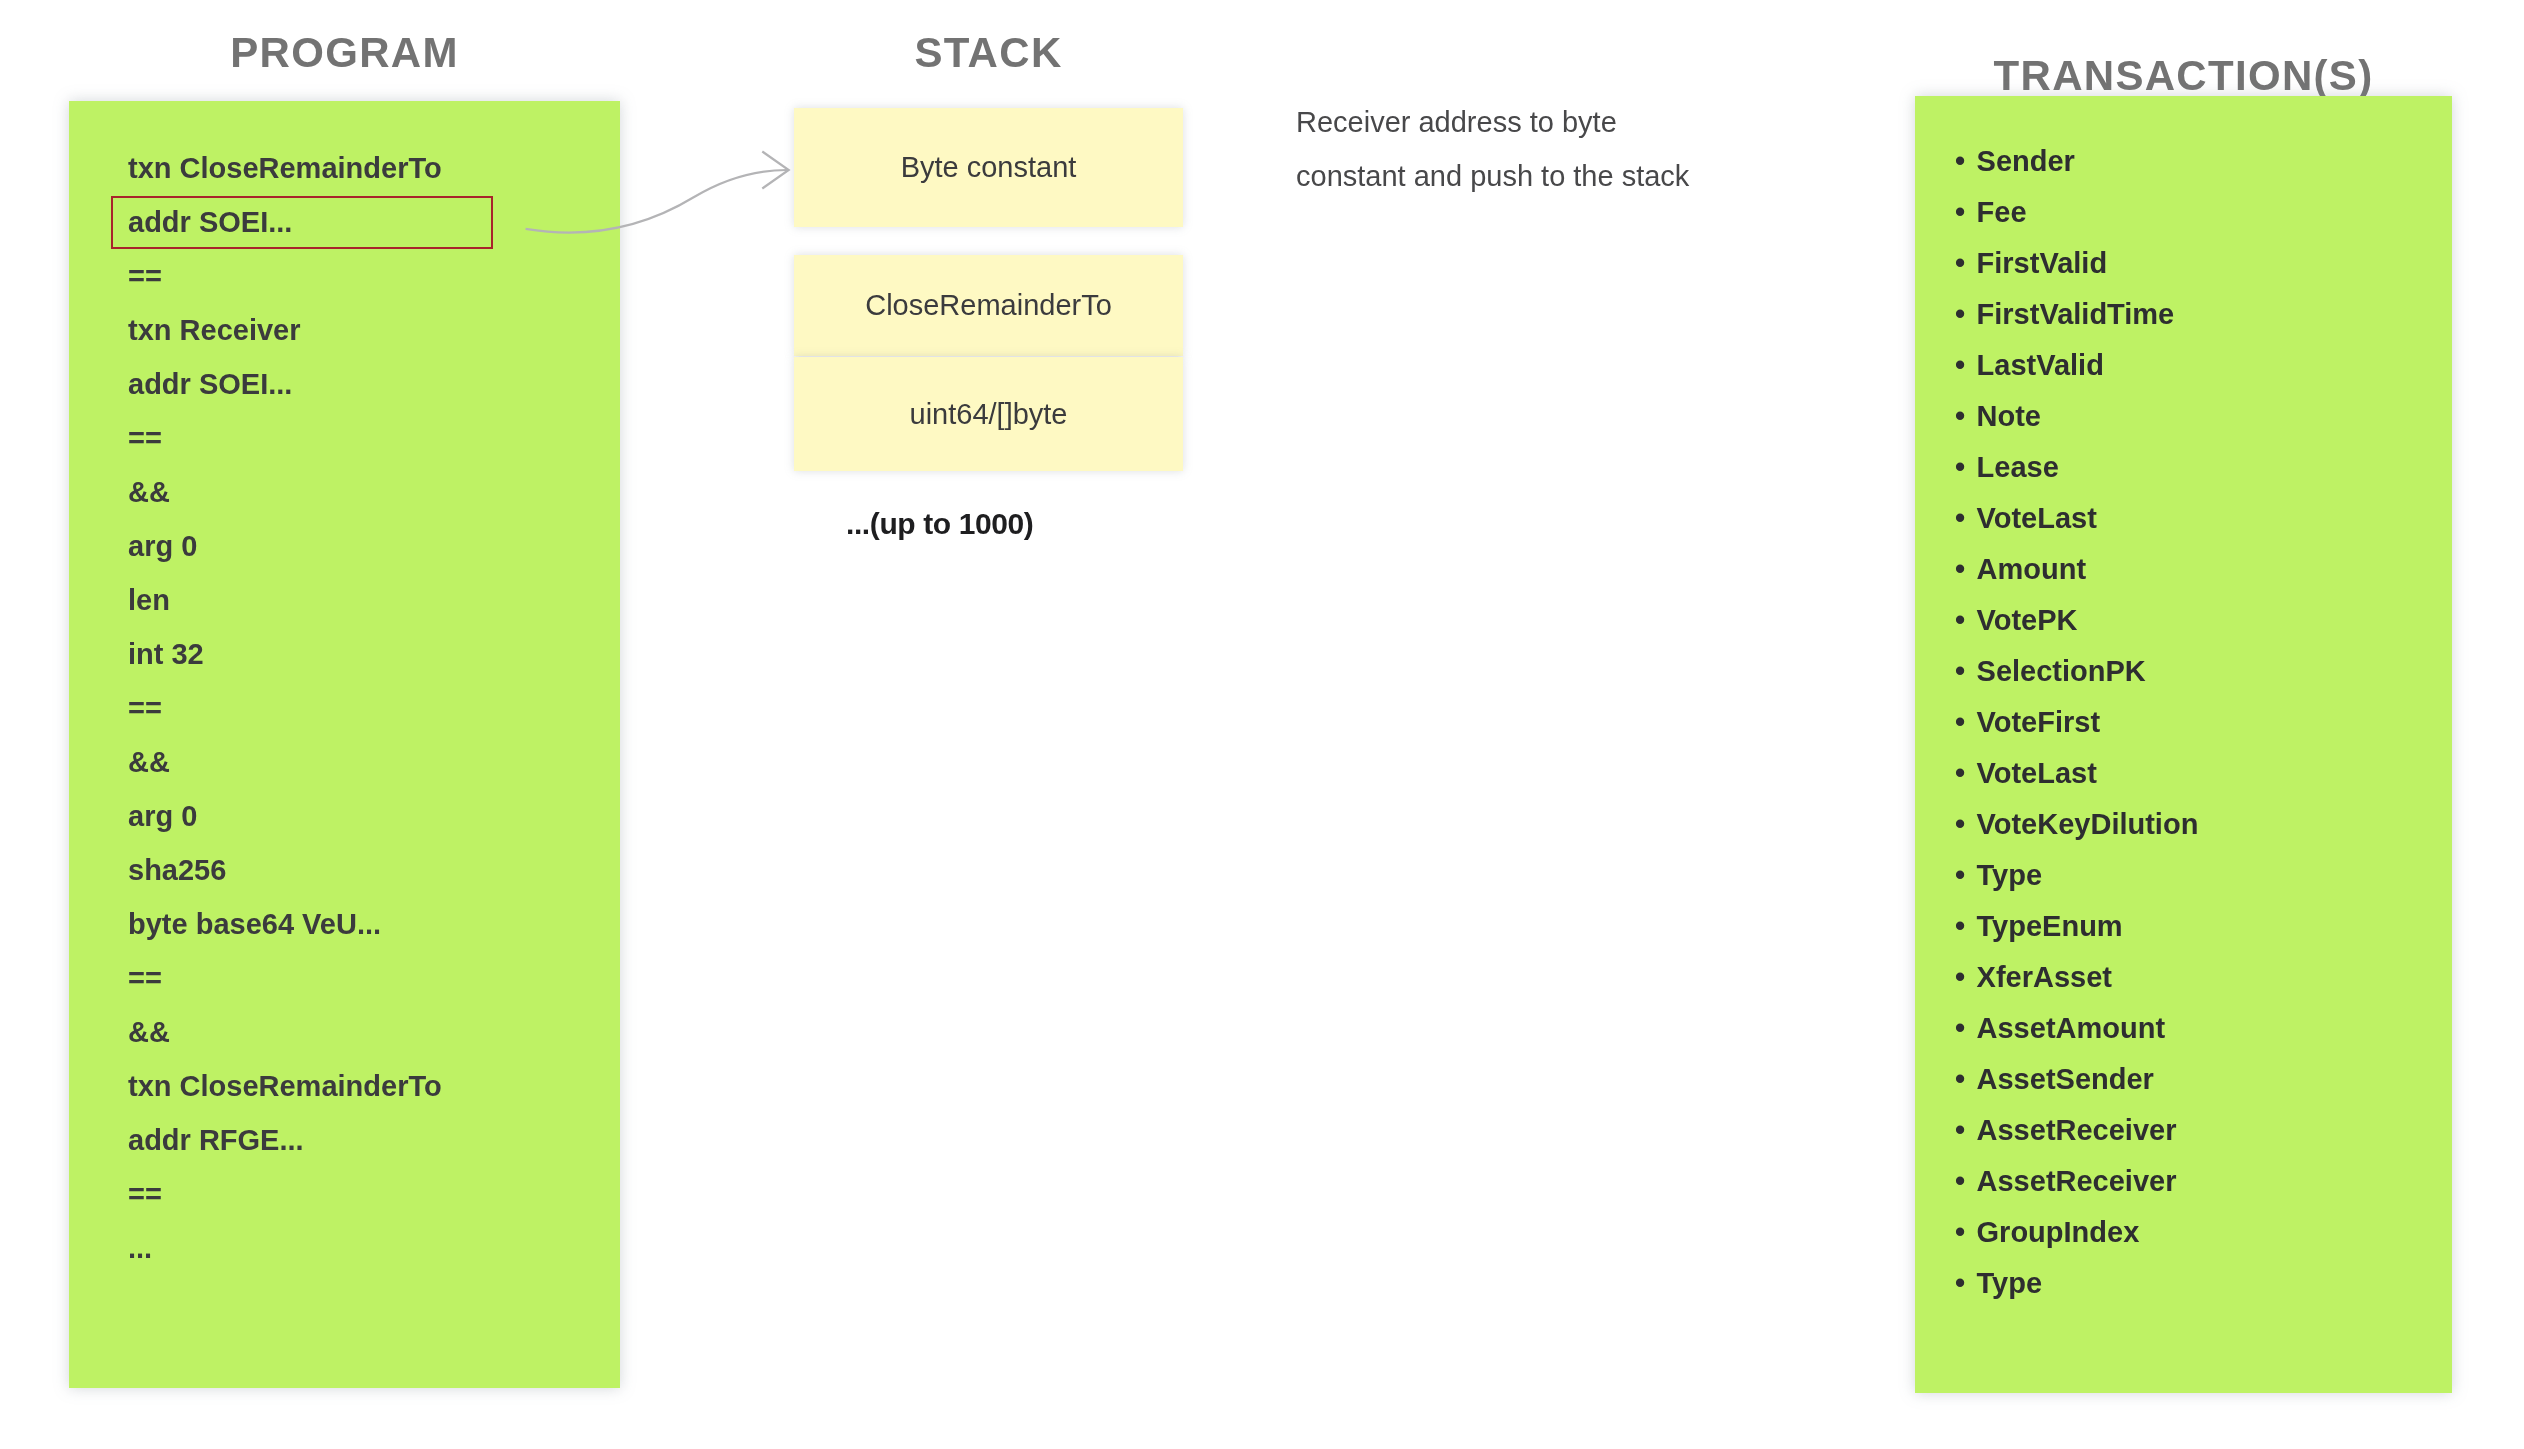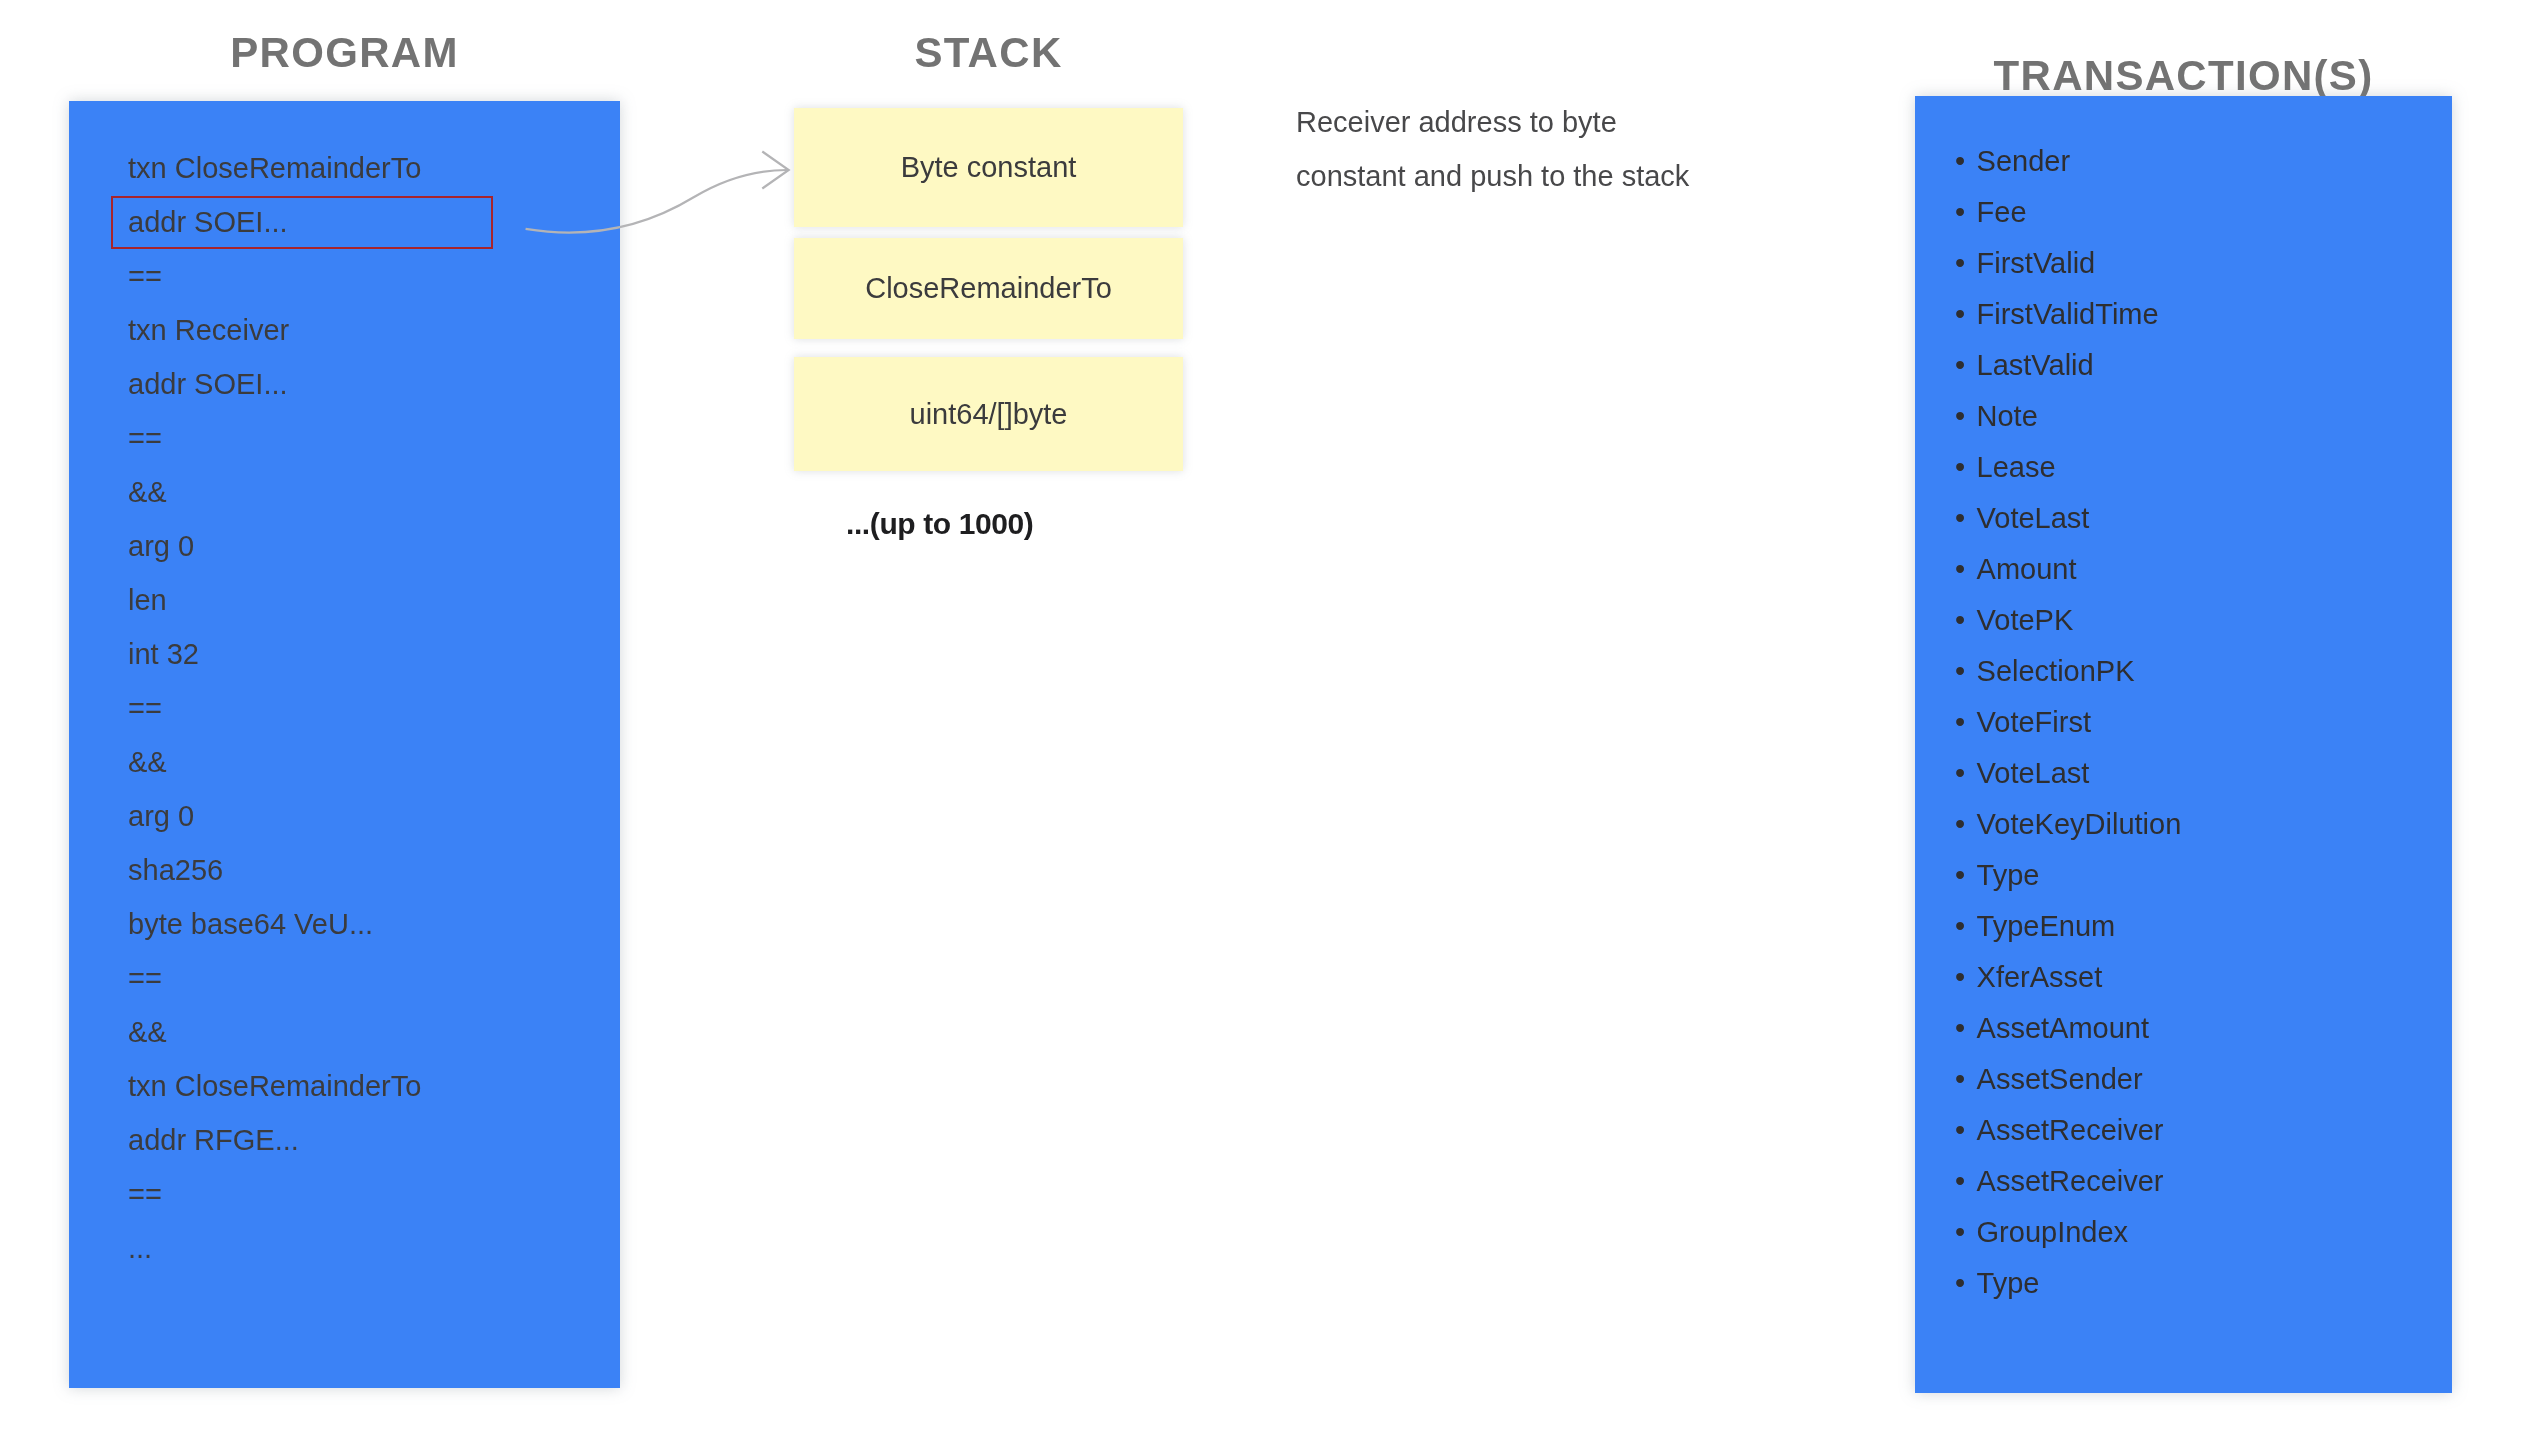--- a/index.html
+++ b/index.html
@@ -7,22 +7,22 @@
        font-family:"Liberation Sans","DejaVu Sans",sans-serif;}
   .canvas{position:absolute;inset:0;}
 
   .col-header{position:absolute;top:21px;height:63px;line-height:63px;
     font-size:42px;font-weight:700;letter-spacing:1.3px;color:#737373;
     text-align:center;white-space:nowrap;}
   #h-program{left:69px;width:551px;}
   #h-stack{left:794px;width:389px;}
   #h-txn{left:1915px;width:537px;margin-top:23px;}
 
-  .panel{position:absolute;background:#3b82f6;
-    box-shadow:0 0 14px rgba(130,140,150,0.35);}
+  .panel{position:absolute;background:#bef264;
+    box-shadow:0 0 14px rgba(130,140,150,0.35);font-weight:bold;}
   #program-panel{left:69px;top:101px;width:551px;height:1287px;}
   #txn-panel{left:1915px;top:96px;width:537px;height:1297px;}
 
   #program-lines{padding:40px 0 0 59px;font-size:29px;line-height:54px;
     color:#3b3b3d;white-space:pre;}
   .code-line{height:54px;}
 
   .hl-box{position:absolute;left:42px;top:95px;width:382px;height:53px;
     border:2.6px solid #a8242b;box-sizing:border-box;background:transparent;}
 
@@ -59,21 +59,21 @@
 
   <svg id="arrow-svg" viewBox="0 0 350 120" xmlns="http://www.w3.org/2000/svg">
     <path d="M 37 102 C 110 114, 172 100, 228 66 C 268 42, 302 35, 334 35" fill="none" stroke="#b4b4b6" stroke-width="2.5"></path>
     <polyline points="306,14 336,35 306,56" fill="none" stroke="#b4b4b6" stroke-width="2.5"></polyline>
   </svg>
 
   <div id="stack-boxes-mount">
       <div class="stack-box" style="top: 108px; height: 119px;">
         <span>Byte constant</span>
       </div>
-      <div class="stack-box" style="top: 238px; height: 101px;">
+      <div class="stack-box" style="top: 255px; height: 101px;">
         <span>CloseRemainderTo</span>
       </div>
       <div class="stack-box" style="top: 357px; height: 114px;">
         <span>uint64/[]byte</span>
       </div>
     </div>
 
   <div id="stack-more">...(up to 1000)</div>
 
   <div id="annotation">

